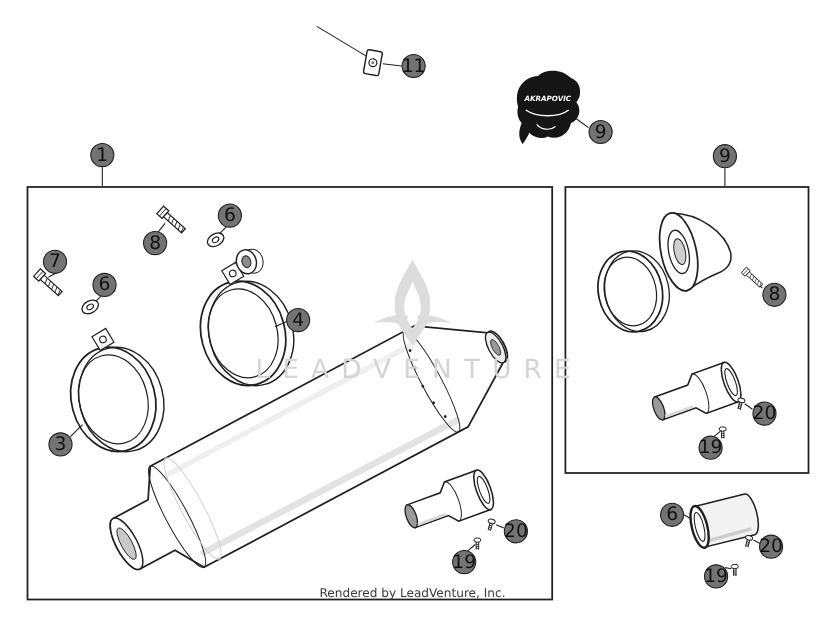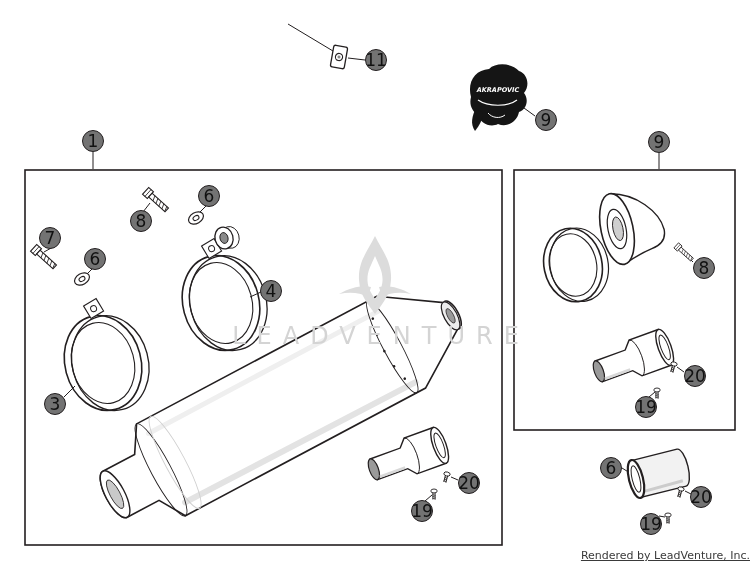--- a/index.html
+++ b/index.html
@@ -6,22 +6,22 @@
   html,body{background:#ffffff}
   body{font-family:"DejaVu Sans","Liberation Sans",sans-serif}
   .stage{position:relative;width:750px;height:565px;background:#fff;overflow:hidden}
   svg.diagram{position:absolute;left:0;top:0;z-index:1}
   .callout{
     position:absolute;width:22px;height:22px;border:1.5px solid #231f20;border-radius:50%;
     background:#737373;display:flex;align-items:center;justify-content:center;
     font-size:17px;color:#111;z-index:3;cursor:pointer;line-height:1;
   }
   .footer{
-    position:absolute;left:0;right:0;bottom:3px;text-align:right;
-    font-size:11px;color:#3a3a3a;z-index:2;text-decoration:underline;
+    position:absolute;left:0;right:0;bottom:19px;text-align:center;
+    font-size:11px;color:#3a3a3a;z-index:2;
   }
 </style>
 </head>
 <body>
 
 <div class="stage">
 
   <svg class="diagram" width="750" height="565" viewBox="0 0 750 565">
     <defs>
       <g id="bolt">

